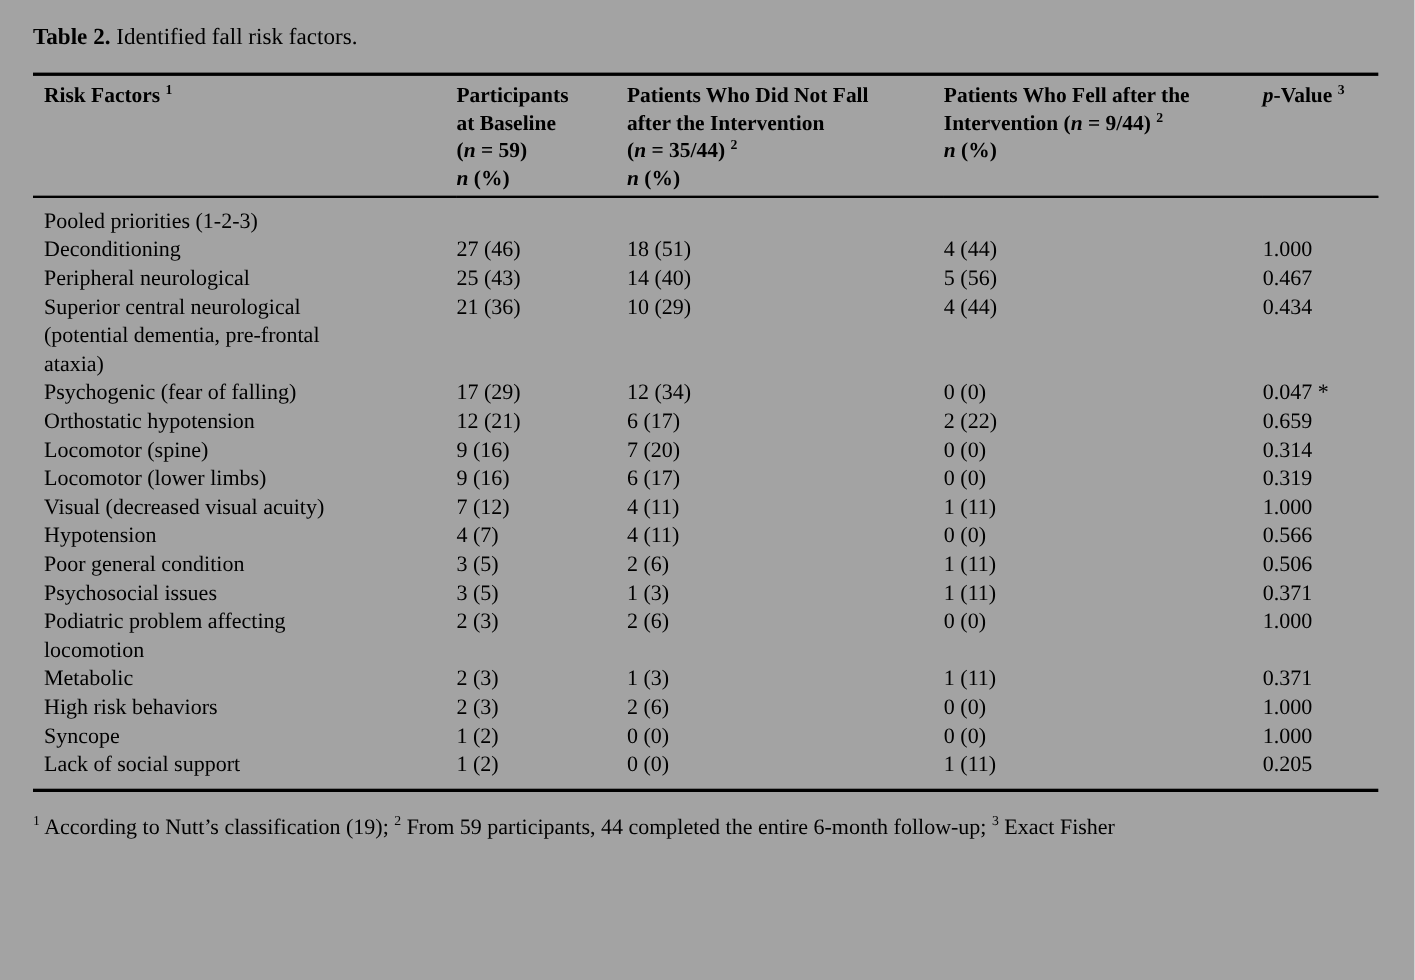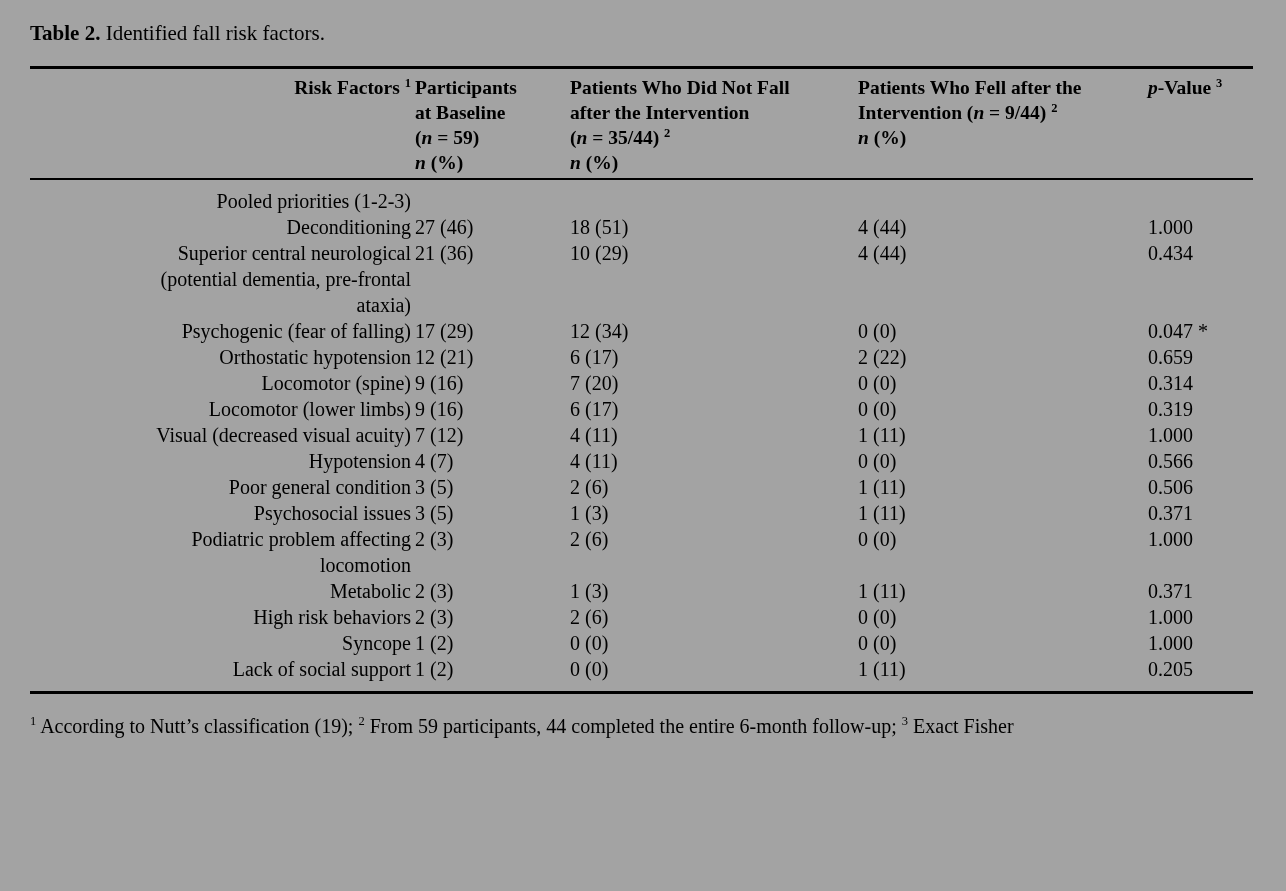--- a/index.html
+++ b/index.html
@@ -42,21 +42,21 @@
     padding: 6px 4px 3px 0;
     border-bottom: 2px solid #000;
   }
   table.risk td {
     vertical-align: top;
     font-size: 20px;
     line-height: 26px;
     padding: 0 4px 0 0;
     white-space: pre-line;
   }
-  table.risk th.first, table.risk td.first { padding-left: 10px; text-align: right; }
+  table.risk th.first, table.risk td.first { padding-left: 10px; }
   table.risk tbody tr:first-child td { padding-top: 8px; }
   table.risk tbody tr:last-child td { padding-bottom: 9px; }
   .it { font-style: italic; }
   .sup {
     font-size: 12.5px;
     vertical-align: super;
     line-height: 0;
   }
   .hline { display: block; }
   .footnote {
@@ -121,20 +121,27 @@
             <td></td>
           </tr>
           <tr>
             <td class="first">Deconditioning</td>
             <td>27 (46)</td>
             <td>18 (51)</td>
             <td>4 (44)</td>
             <td>1.000</td>
           </tr>
           <tr>
+            <td class="first">Peripheral neurological</td>
+            <td>25 (43)</td>
+            <td>14 (40)</td>
+            <td>5 (56)</td>
+            <td>0.467</td>
+          </tr>
+          <tr>
             <td class="first">Superior central neurological
 (potential dementia, pre-frontal
 ataxia)</td>
             <td>21 (36)</td>
             <td>10 (29)</td>
             <td>4 (44)</td>
             <td>0.434</td>
           </tr>
           <tr>
             <td class="first">Psychogenic (fear of falling)</td>

